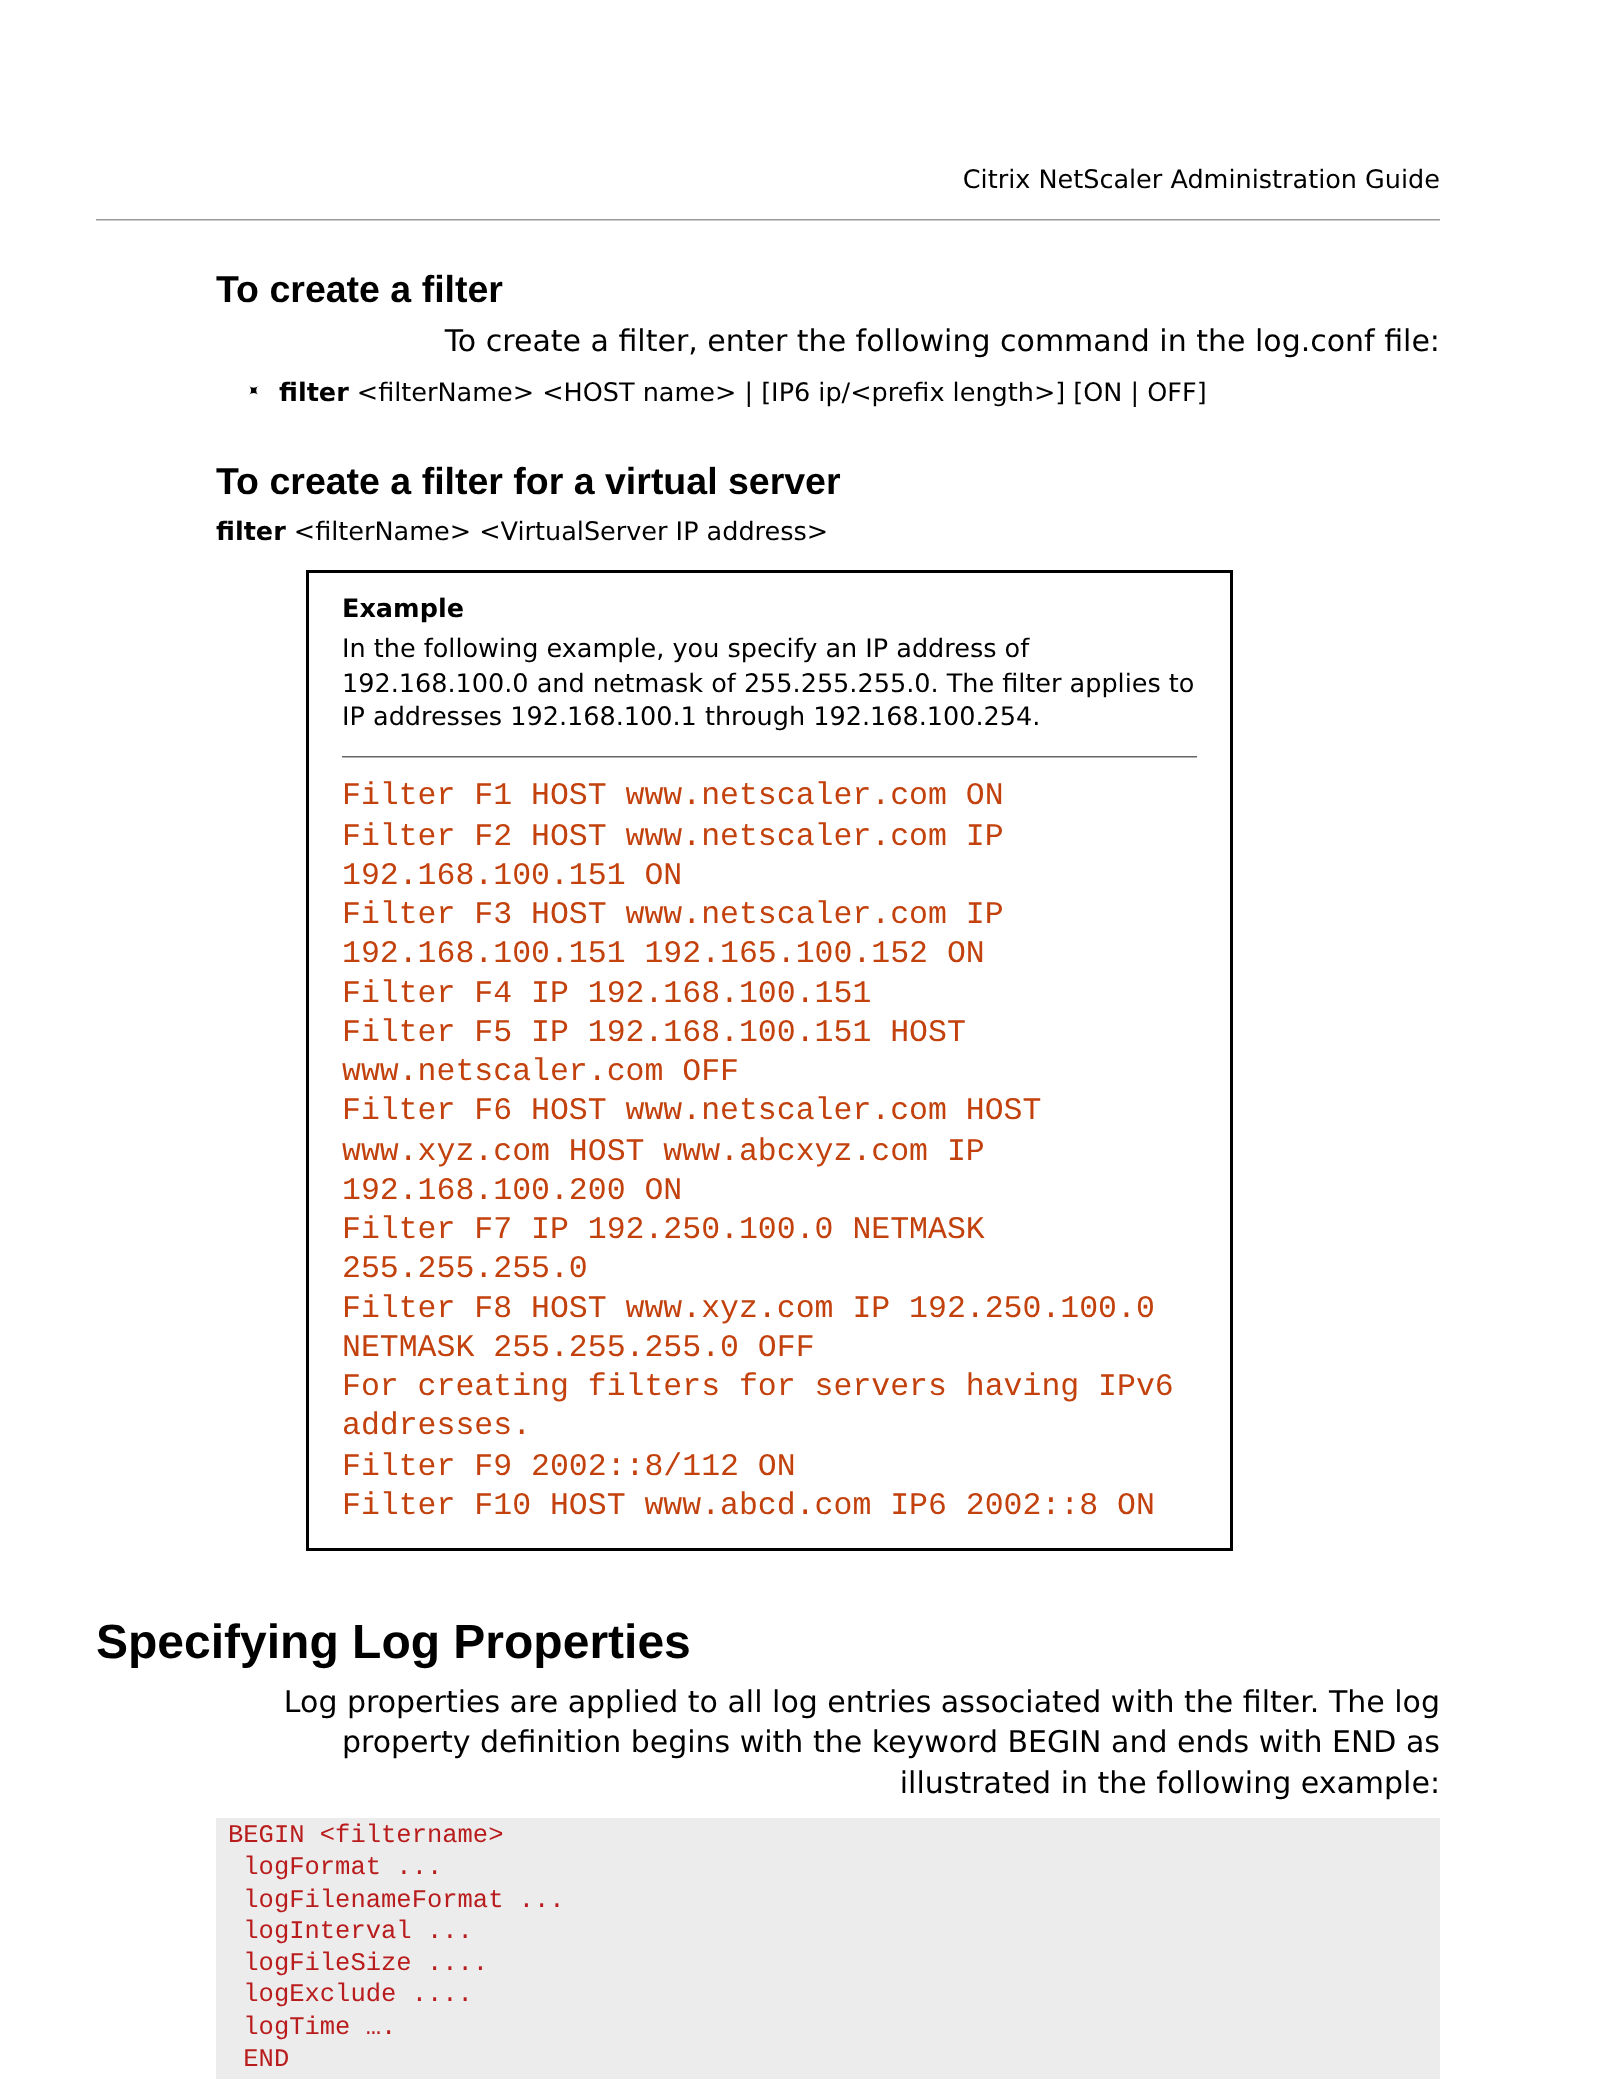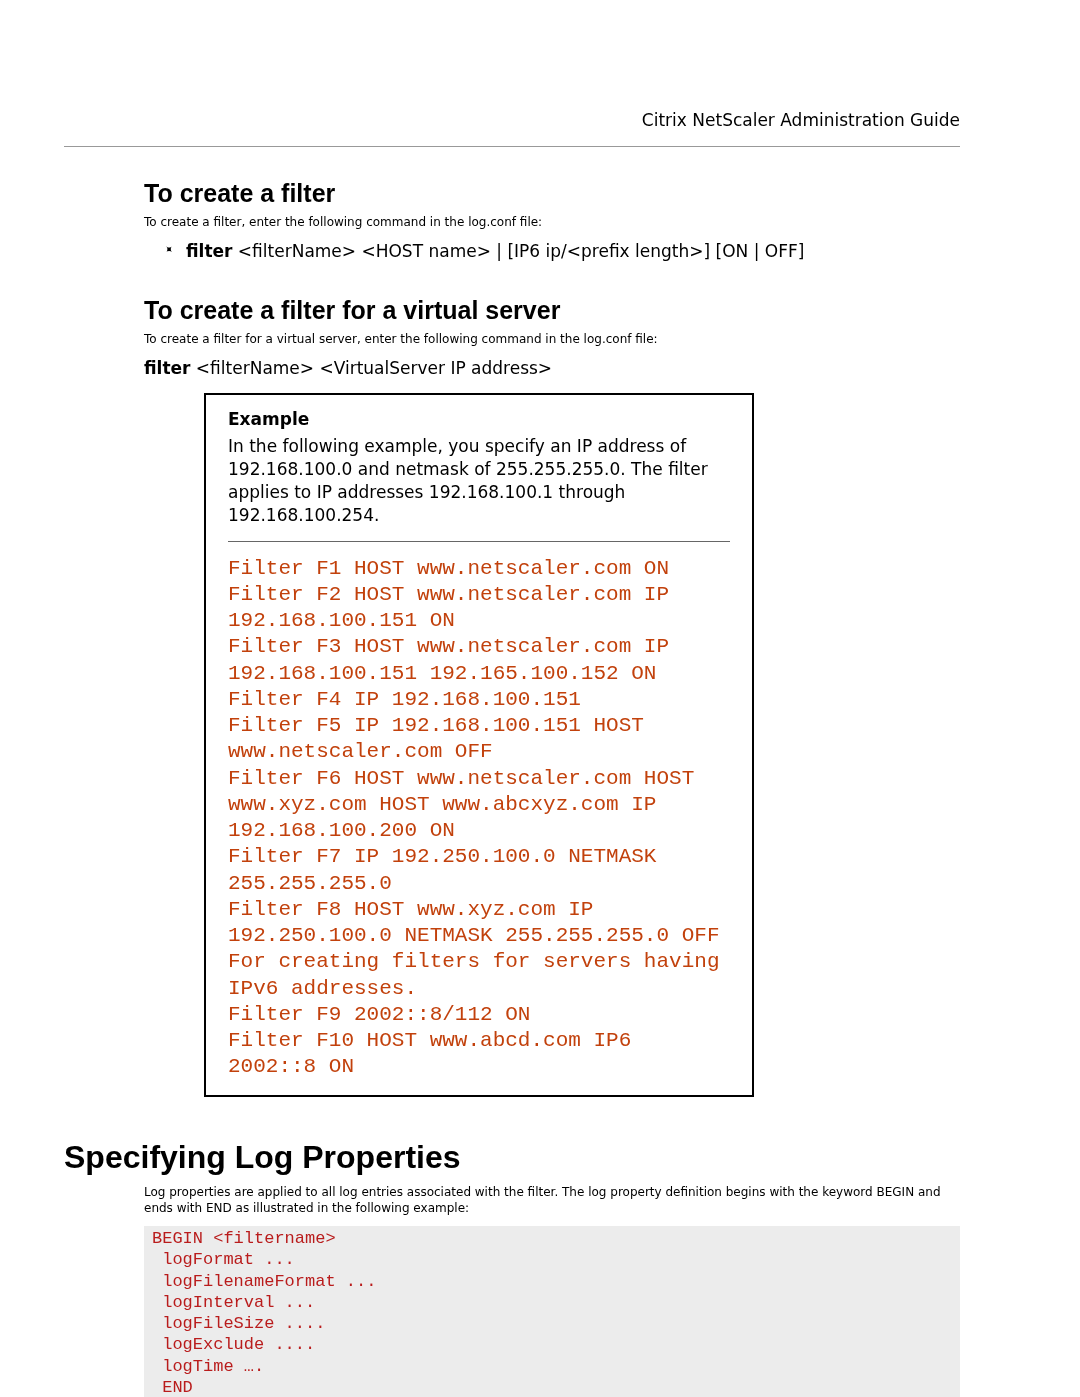--- a/index.html
+++ b/index.html
@@ -36,23 +36,24 @@
     margin-left: 80px;
   }
   h2.sub {
     font-family: Arial, Helvetica, sans-serif;
     font-weight: 700;
     font-size: 25px;
     margin: 32px 0 6px 0;
     color: #000;
   }
   p.body {
-    font-size: 12px;
+    font-size: 20px;
     line-height: 1.35;
     margin: 6px 0 10px 0;
+    text-align: right;
   }
   ul.bullets {
     list-style: none;
     padding: 0;
     margin: 6px 0 0 20px;
   }
   ul.bullets li {
     position: relative;
     padding-left: 22px;
     font-size: 17px;
@@ -72,21 +73,21 @@
   .cmd-line {
     font-size: 17px;
     line-height: 1.4;
     margin: 8px 0 12px 0;
   }
   .example-box {
     border: 2px solid #000;
     margin: 4px 0 0 60px;
     padding: 14px 22px 14px 22px;
     box-sizing: border-box;
-    width: 550px;
+    width: 618px;
   }
   .example-box h4 {
     font-size: 17px;
     font-weight: 700;
     margin: 0 0 6px 0;
   }
   .example-box p {
     font-size: 17px;
     line-height: 1.35;
     margin: 0 0 14px 0;
@@ -140,21 +141,20 @@
     <h2 class="sub">To create a filter</h2>
     <p class="body">To create a filter, enter the following command in the log.conf file:</p>
 
     <ul class="bullets">
       <li>
         <span class="bold">filter</span><span> &lt;filterName&gt; &lt;HOST name&gt; | [IP6 ip/&lt;prefix length&gt;] [ON | OFF]</span>
       </li>
     </ul>
 
     <h2 class="sub">To create a filter for a virtual server</h2>
-    <p class="body">To create a filter for a virtual server, enter the following command in the log.conf file:</p>
     <p class="cmd-line">
       <span class="bold">filter</span><span> &lt;filterName&gt; &lt;VirtualServer IP address&gt;</span>
     </p>
 
     <div class="example-box">
       <h4>Example</h4>
       <p>In the following example, you specify an IP address of 192.168.100.0 and netmask of 255.255.255.0. The filter applies to IP addresses 192.168.100.1 through 192.168.100.254.</p>
       <hr class="rule">
       <pre>Filter F1 HOST www.netscaler.com ON
 Filter F2 HOST www.netscaler.com IP 192.168.100.151 ON

